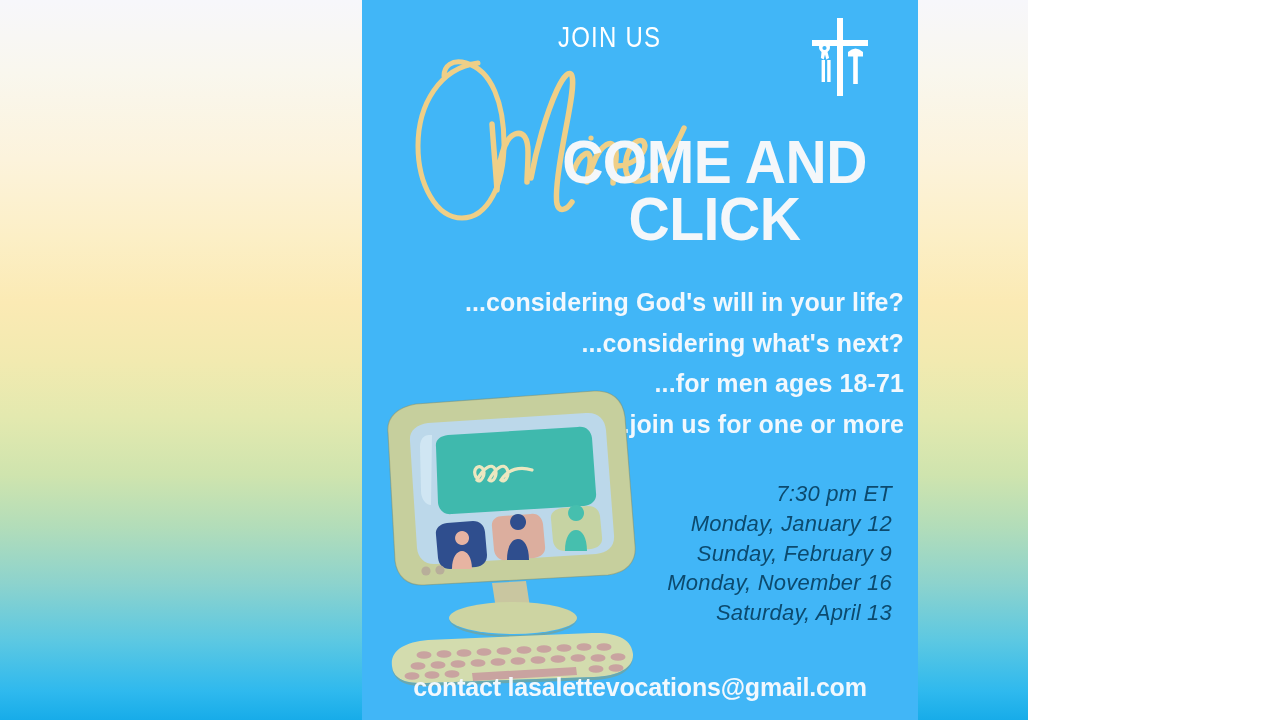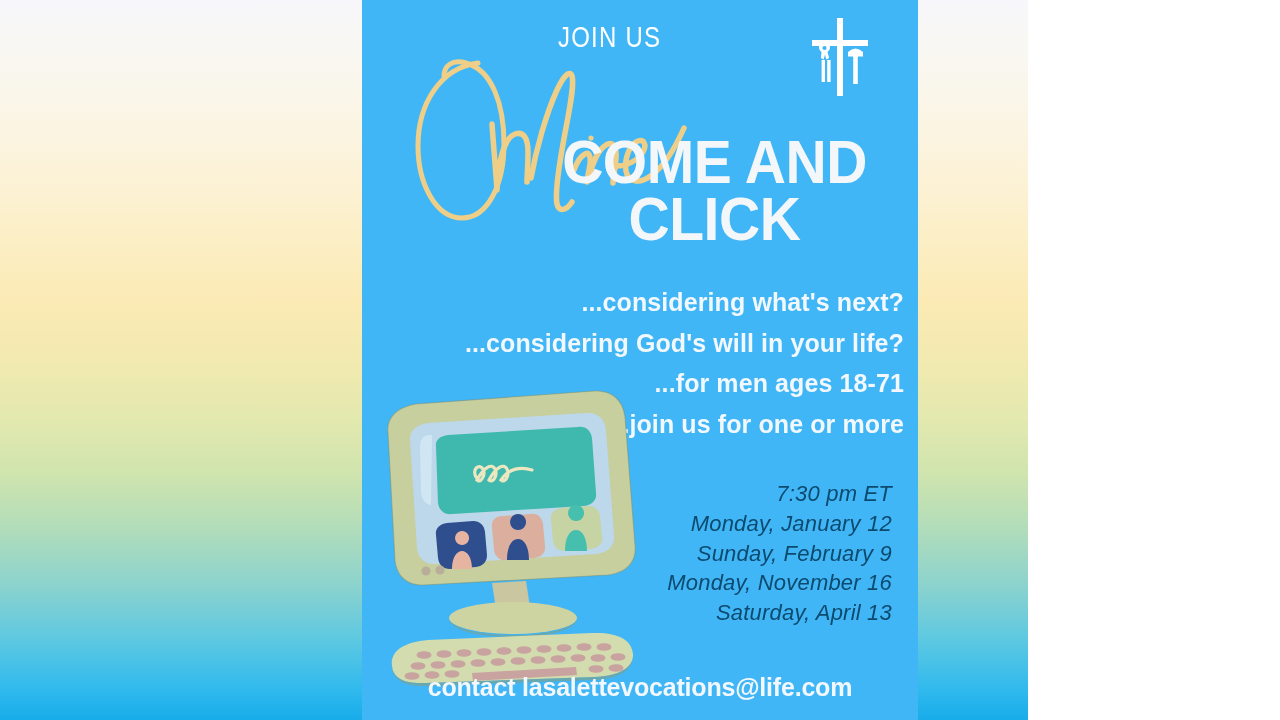--- a/index.html
+++ b/index.html
@@ -164,22 +164,22 @@
       </svg>
       
     </div>
 
     <div id="headline">
       <span class="l1">COME AND</span>
       <span class="l2">CLICK</span>
     </div>
 
     <div id="questions">
+      <span class="q">...considering God's will in your life?</span>
       <span class="q">...considering what's next?</span>
-      <span class="q">...considering God's will in your life?</span>
       <span class="q">...for men ages 18-71</span>
       <span class="q">...join us for one or more</span>
     </div>
 
     <div id="dates">
       <span>7:30 pm ET</span>
       <span>Monday, January 12</span>
       <span>Sunday, February 9</span>
       <span>Monday, November 16</span>
       <span>Saturday, April 13</span>
@@ -273,16 +273,16 @@
           <ellipse cx="52" cy="290" rx="7.5" ry="3.8"></ellipse>
           <ellipse cx="72" cy="289" rx="7.5" ry="3.8"></ellipse>
           <ellipse cx="216" cy="284" rx="7.5" ry="3.8"></ellipse>
           <ellipse cx="236" cy="283" rx="7.5" ry="3.8"></ellipse>
 
           <path d="M92 288 L196 282 L197 290 L93 296 Z"></path>
         </g>
       </svg>
     </div>
 
-    <div id="contact">contact lasalettevocations@life.com</div>
+    <div id="contact">contact lasalettevocations@gmail.com</div>
 
   </div>
 </div>
 
 </body></html>

